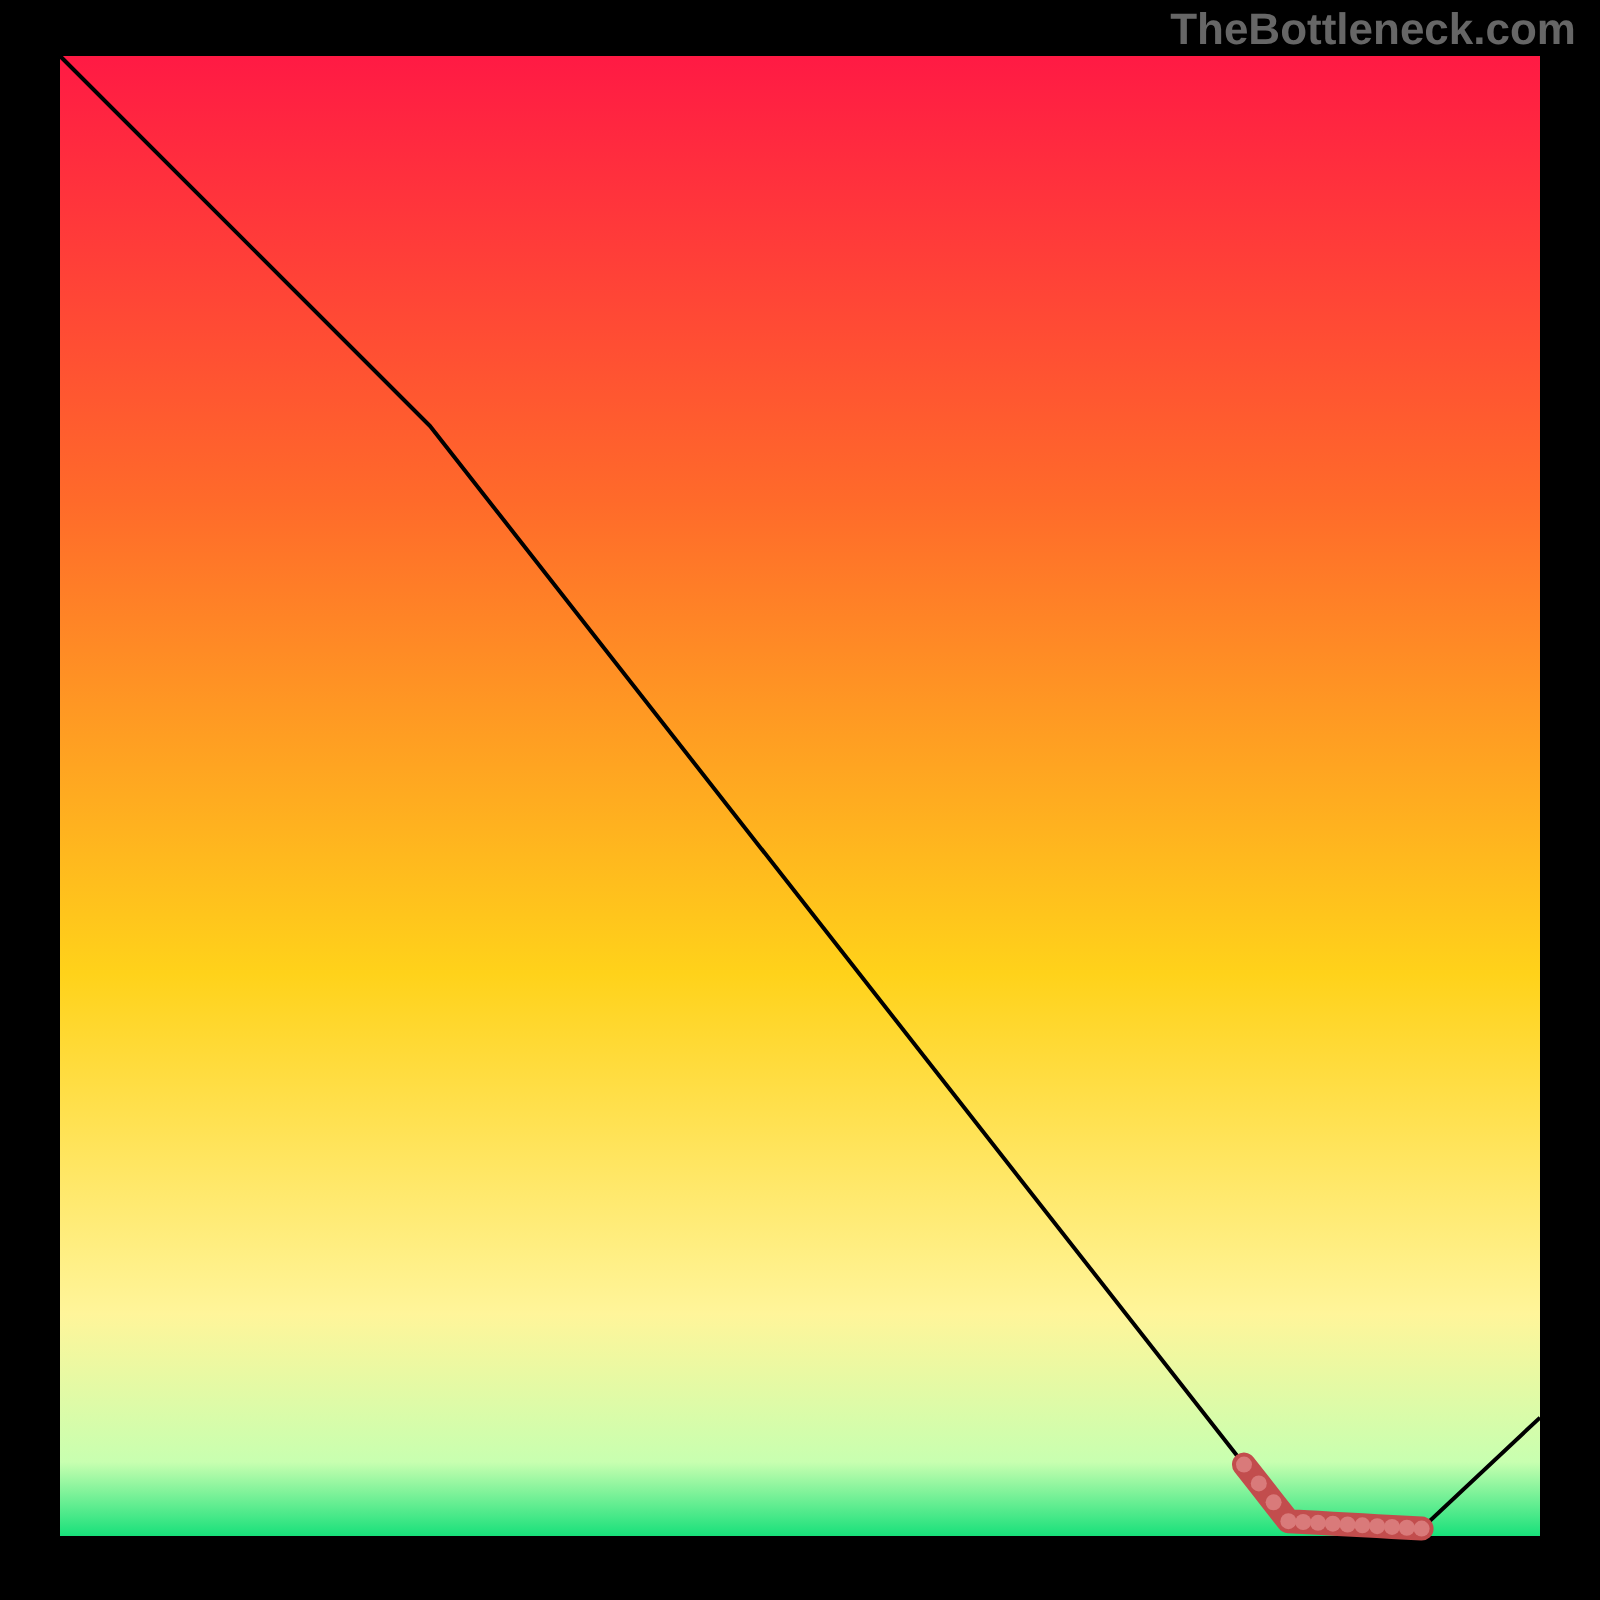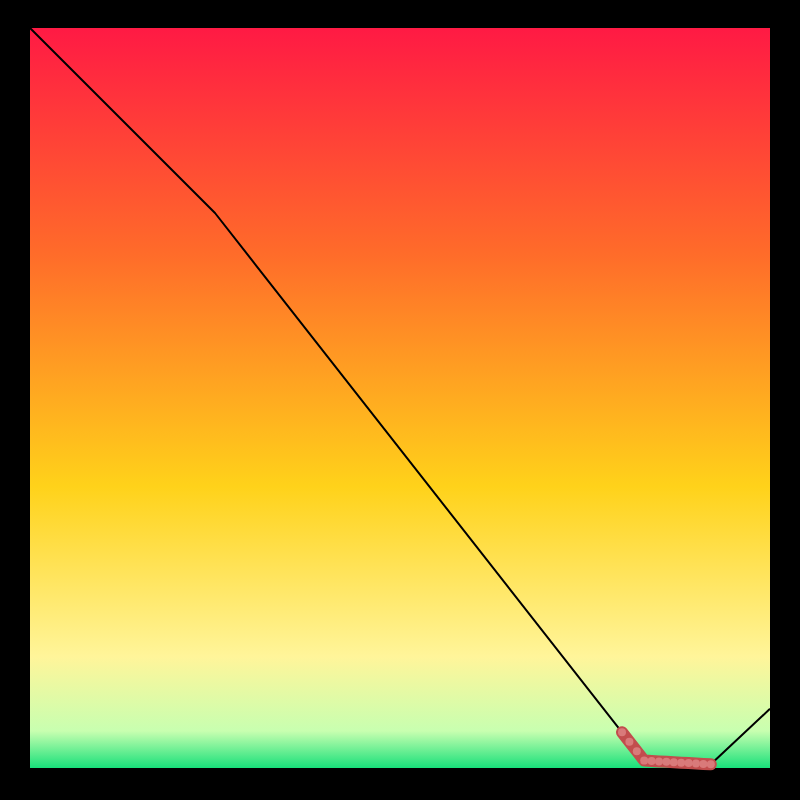--- a/index.html
+++ b/index.html
@@ -28,20 +28,21 @@
   svg {
     position: absolute;
     left: 0;
     top: 0;
   }
 </style>
 </head>
 <body>
 
 <div class="stage">
+  <div class="watermark">TheBottleneck.com</div>
   <svg id="svg-root" width="800" height="800" viewBox="0 0 800 800">
       <defs>
         <linearGradient id="bg-grad" x1="0" y1="0" x2="0" y2="1">
           <stop offset="0%" stop-color="#ff1a44"></stop>
           <stop offset="30%" stop-color="#ff6a2a"></stop>
           <stop offset="62%" stop-color="#ffd21a"></stop>
           <stop offset="85%" stop-color="#fff59a"></stop>
           <stop offset="95%" stop-color="#c8ffb0"></stop>
           <stop offset="100%" stop-color="#18e07a"></stop>
         </linearGradient>

